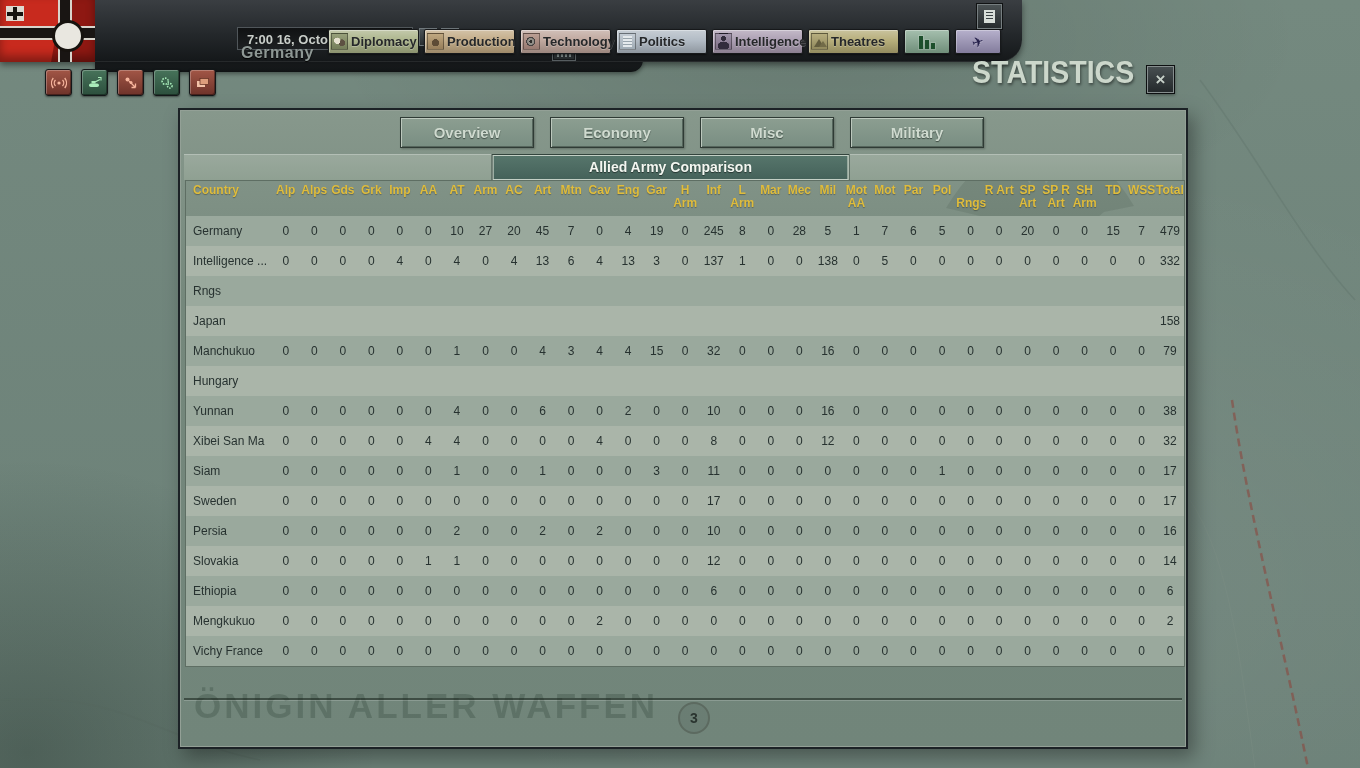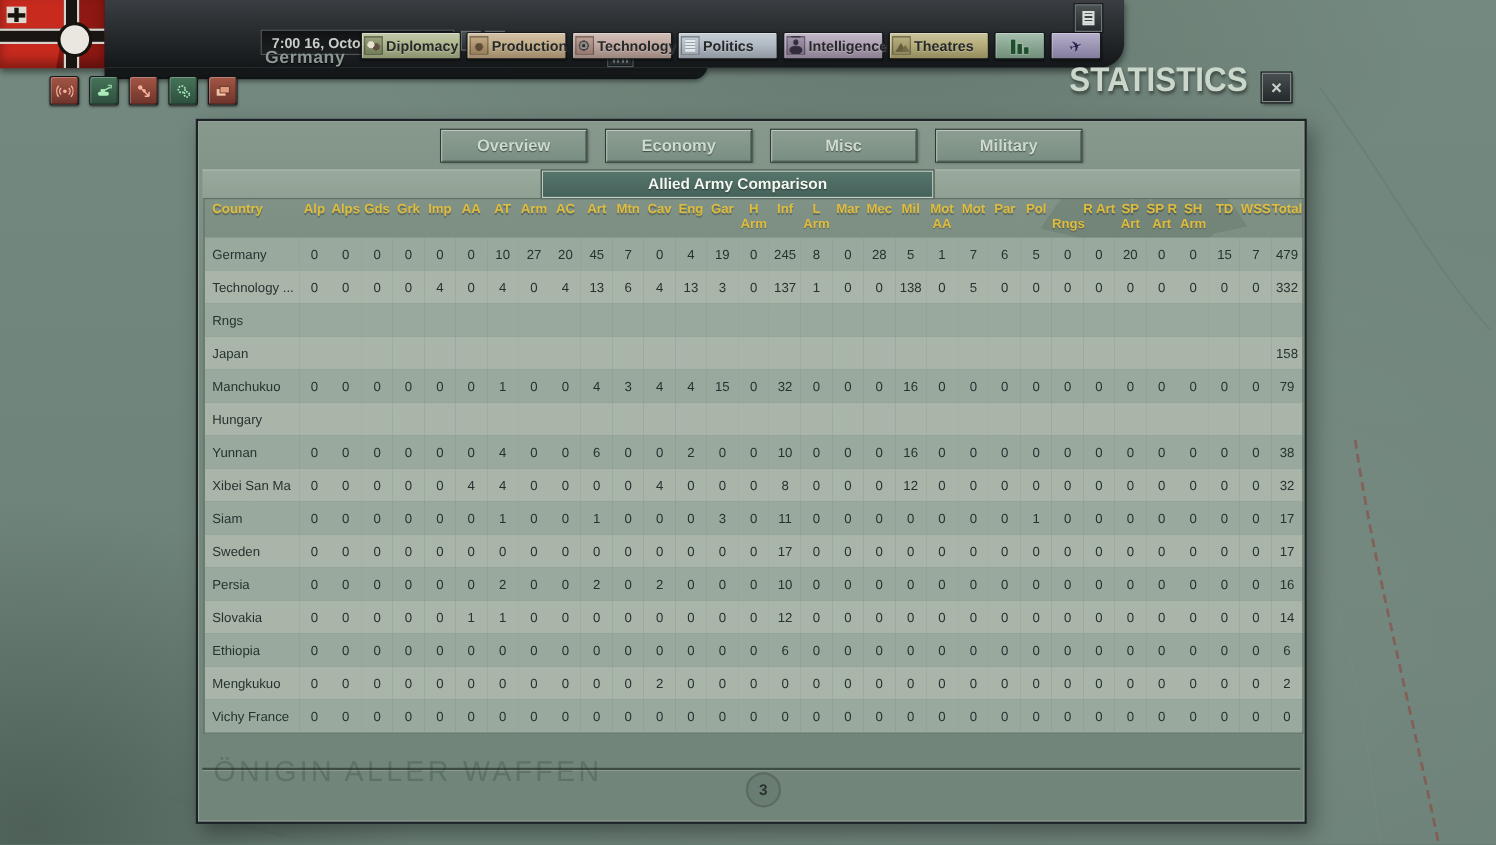--- a/index.html
+++ b/index.html
@@ -138,21 +138,21 @@
         text-shadow:0 1px 1px rgba(0,0,0,.3);height:30px;}
   table.stats th.country{text-align:left;padding-left:7px;}
   table.stats th .l2{display:block;}
   table.stats td{height:30px;font-size:12px;color:#273230;text-align:center;padding:0;white-space:nowrap;}
   table.stats td.country{text-align:left;padding-left:7px;}
   tr.r-even td{background:#9aa99d;}
   tr.r-odd td{background:#aab5a9;}
 
   .divider{position:absolute;left:4px;right:4px;top:588px;height:2px;
         background:rgba(28,40,32,.6);box-shadow:0 1px 0 rgba(255,255,255,.18);}
-  .watermark{position:absolute;left:14px;top:576px;font-size:26px;font-weight:normal;
+  .watermark{position:absolute;left:14px;top:576px;font-size:35px;font-weight:bold;
         color:rgba(22,44,33,.22);letter-spacing:3px;white-space:nowrap;}
   .pg-btn{position:absolute;top:597px;width:202px;height:23px;box-sizing:border-box;cursor:pointer;
         background:linear-gradient(#ecdc96,#cfb369 55%,#bda153);border:1px solid #2b2414;
         box-shadow:inset 1px 1px 0 #f8eec5, inset -1px -1px 0 #8f7635, 1px 2px 3px rgba(0,0,0,.35);
         color:#2c2810;font-size:13px;font-weight:bold;text-align:center;line-height:21px;}
   #prevbtn{left:102px;} #nextbtn{left:700px;}
   .page-circle{position:absolute;left:498px;top:592px;width:32px;height:32px;box-sizing:border-box;
         border:2px solid #5c6a60;border-radius:50%;background:rgba(60,75,66,.12);
         color:#2a342f;font-size:14px;font-weight:bold;text-align:center;line-height:28px;}
 </style>
@@ -377,21 +377,21 @@
             <td>0</td>
             <td>0</td>
             <td>20</td>
             <td>0</td>
             <td>0</td>
             <td>15</td>
             <td>7</td>
             <td>479</td>
           </tr>
           <tr class="r-odd">
-            <td class="country">Technology ...</td>
+            <td class="country">Intelligence ...</td>
             <td>0</td>
             <td>0</td>
             <td>0</td>
             <td>0</td>
             <td>4</td>
             <td>0</td>
             <td>4</td>
             <td>0</td>
             <td>4</td>
             <td>13</td>

